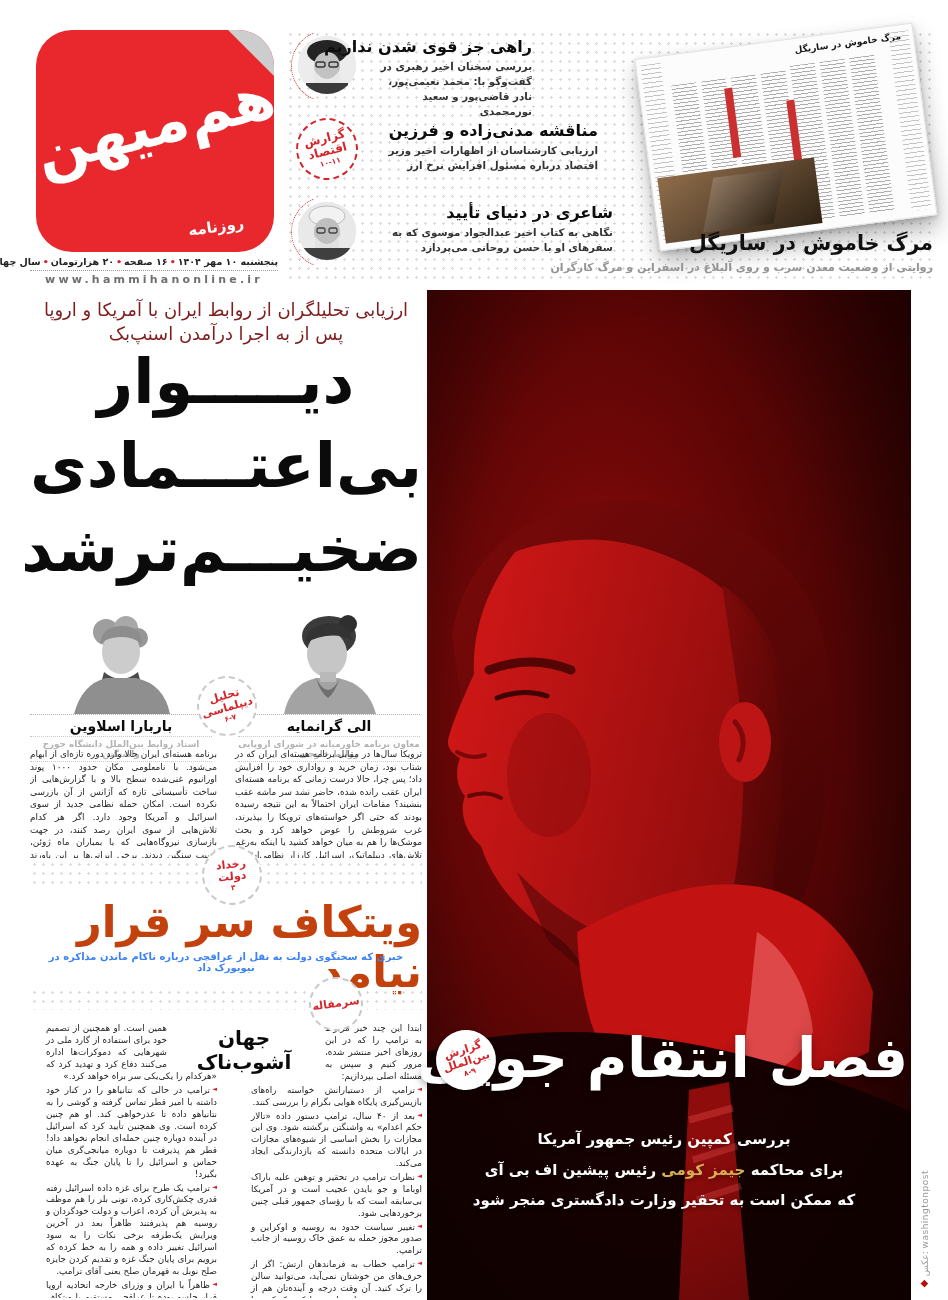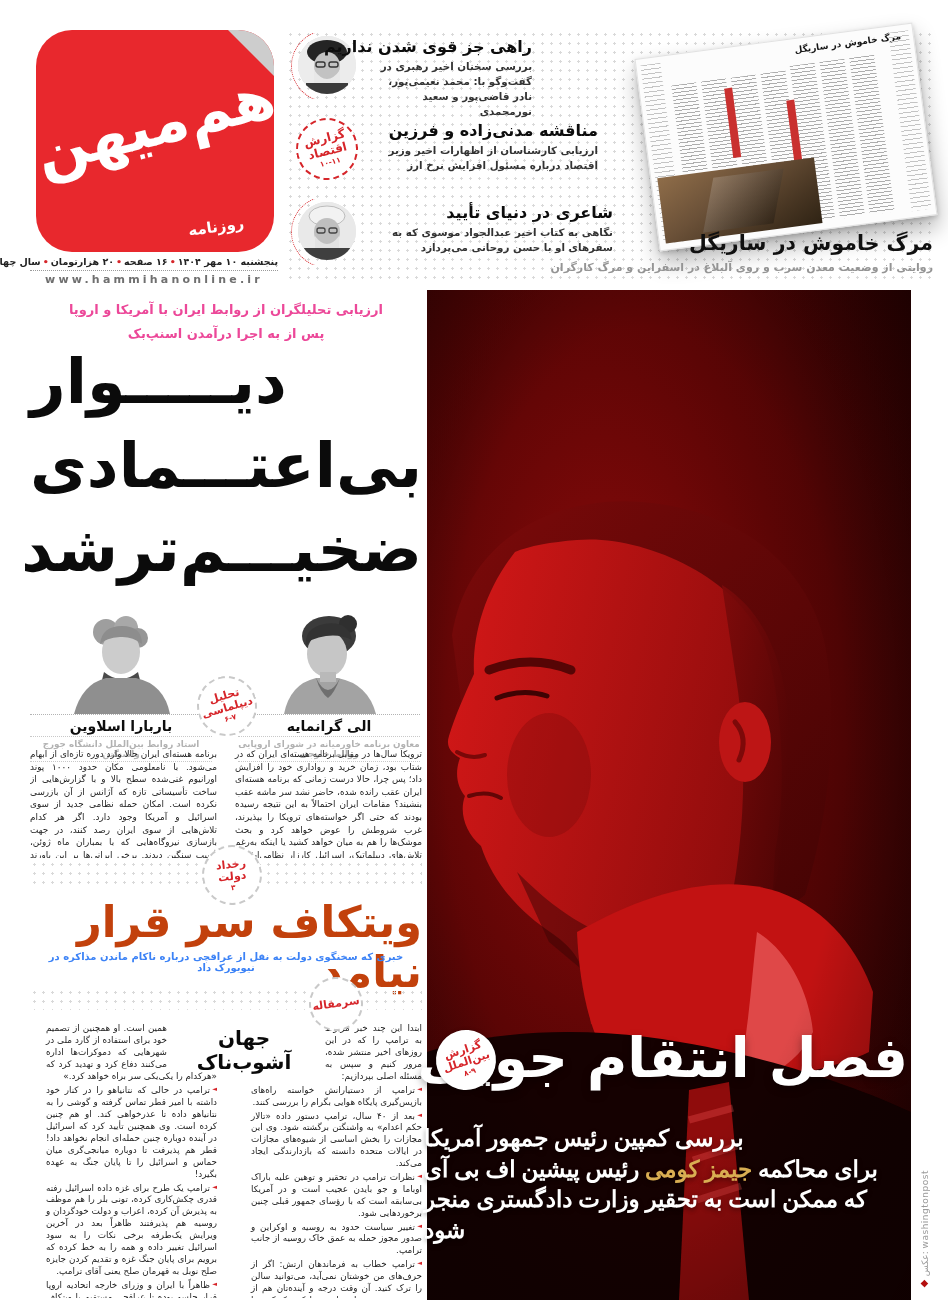--- a/index.html
+++ b/index.html
@@ -44,23 +44,23 @@
   .pt-red{position:absolute;width:8px;background:#c9302f;}
   .pt-photo{position:absolute;left:6px;bottom:6px;width:158px;height:66px;
             background:linear-gradient(150deg,#8f6d49 0%,#6b5138 40%,#473522 75%,#2f2314 100%);}
   .pt-photo::after{content:"";position:absolute;left:30%;top:10%;width:45%;height:80%;
             background:linear-gradient(120deg,rgba(255,255,255,.18),rgba(0,0,0,.25));transform:skewX(-18deg);}
   .pt-side{position:absolute;top:6px;bottom:6px;width:20px;background:repeating-linear-gradient(180deg,#c4c4c4 0 1px,transparent 1px 4.5px);}
   .paper-title{position:absolute;right:15px;top:231px;font-size:20.5px;font-weight:bold;color:#101010;}
   .paper-sub{position:absolute;right:15px;top:261px;font-size:11px;font-weight:bold;color:#949494;}
 
   
-  .kicker{position:absolute;left:30px;top:298px;width:392px;text-align:center;font-size:13px;font-weight:bold;
-          line-height:23.5px;color:#ec4899;}
-  .main-headline{position:absolute;left:30px;top:340px;width:392px;text-align:left;font-weight:bold;color:#0b0b0b;
+  .kicker{position:absolute;left:30px;top:298px;width:392px;text-align:center;font-size:18px;font-weight:normal;
+          line-height:23.5px;color:#7f1d1d;}
+  .main-headline{position:absolute;left:30px;top:340px;width:392px;text-align:center;font-weight:bold;color:#0b0b0b;
                  font-size:62px;line-height:84px;letter-spacing:-1px;}
 
   .analysts{position:absolute;left:30px;top:610px;width:392px;height:140px;}
   .an-box{position:absolute;top:0;width:182px;height:150px;}
   .an-right{right:2px;}  .an-left{left:0;}
   .an-photo{position:absolute;left:0;right:0;top:0;height:104px;display:flex;justify-content:center;align-items:flex-end;overflow:hidden;}
   .an-name{position:absolute;top:104px;left:0;right:0;border-top:1.5px dotted #b3b3b3;padding-top:3px;
            text-align:center;font-size:14px;font-weight:bold;color:#0d0d0d;}
   .an-title{position:absolute;top:126px;left:0;right:0;border-top:1px dotted #c8c8c8;border-bottom:1px dotted #c8c8c8;
             padding:2px 0;text-align:center;font-size:8.8px;color:#b2b2b2;font-weight:bold;}
@@ -91,22 +91,22 @@
   .ed-col p{margin:0 0 1px 16px;}
   .sp-r{float:left;width:90px;height:44px;}   
   .sp-l{float:right;width:50px;height:40px;}  
   .mk{color:#d6252a;font-size:6.5px;vertical-align:1.5px;margin-left:2px;}
 
   
   .photo{position:absolute;left:427px;top:290px;width:484px;height:1010px;background:#2a0202;overflow:hidden;}
   .photo svg{display:block;}
   .photo-headline{position:absolute;right:40px;top:1026px;width:540px;text-align:right;color:#fff;font-size:55px;
                   font-weight:bold;z-index:2;text-shadow:0 3px 8px rgba(0,0,0,.35);letter-spacing:-1px;}
-  .photo-sub{position:absolute;right:44px;top:1124px;width:480px;text-align:left;color:#fff;font-size:23px;
-             font-weight:bold;line-height:30.5px;z-index:2;text-shadow:0 2px 5px rgba(0,0,0,.4);font-family:Liberation Serif, serif;}
+  .photo-sub{position:absolute;right:44px;top:1124px;width:480px;text-align:center;color:#fff;font-size:15px;
+             font-weight:bold;line-height:30.5px;z-index:2;text-shadow:0 2px 5px rgba(0,0,0,.4);}
   .gold{color:#d9ae52;}
   .photo-credit{position:absolute;left:919px;top:1140px;height:150px;writing-mode:vertical-rl;transform:rotate(180deg);
                 font-size:9px;color:#9a9a9a;letter-spacing:.5px;direction:ltr;}
   .credit-tri{color:#b40f0f;font-size:10px;}
 </style>
 </head>
 <body>
 
 <div class="page">
 

